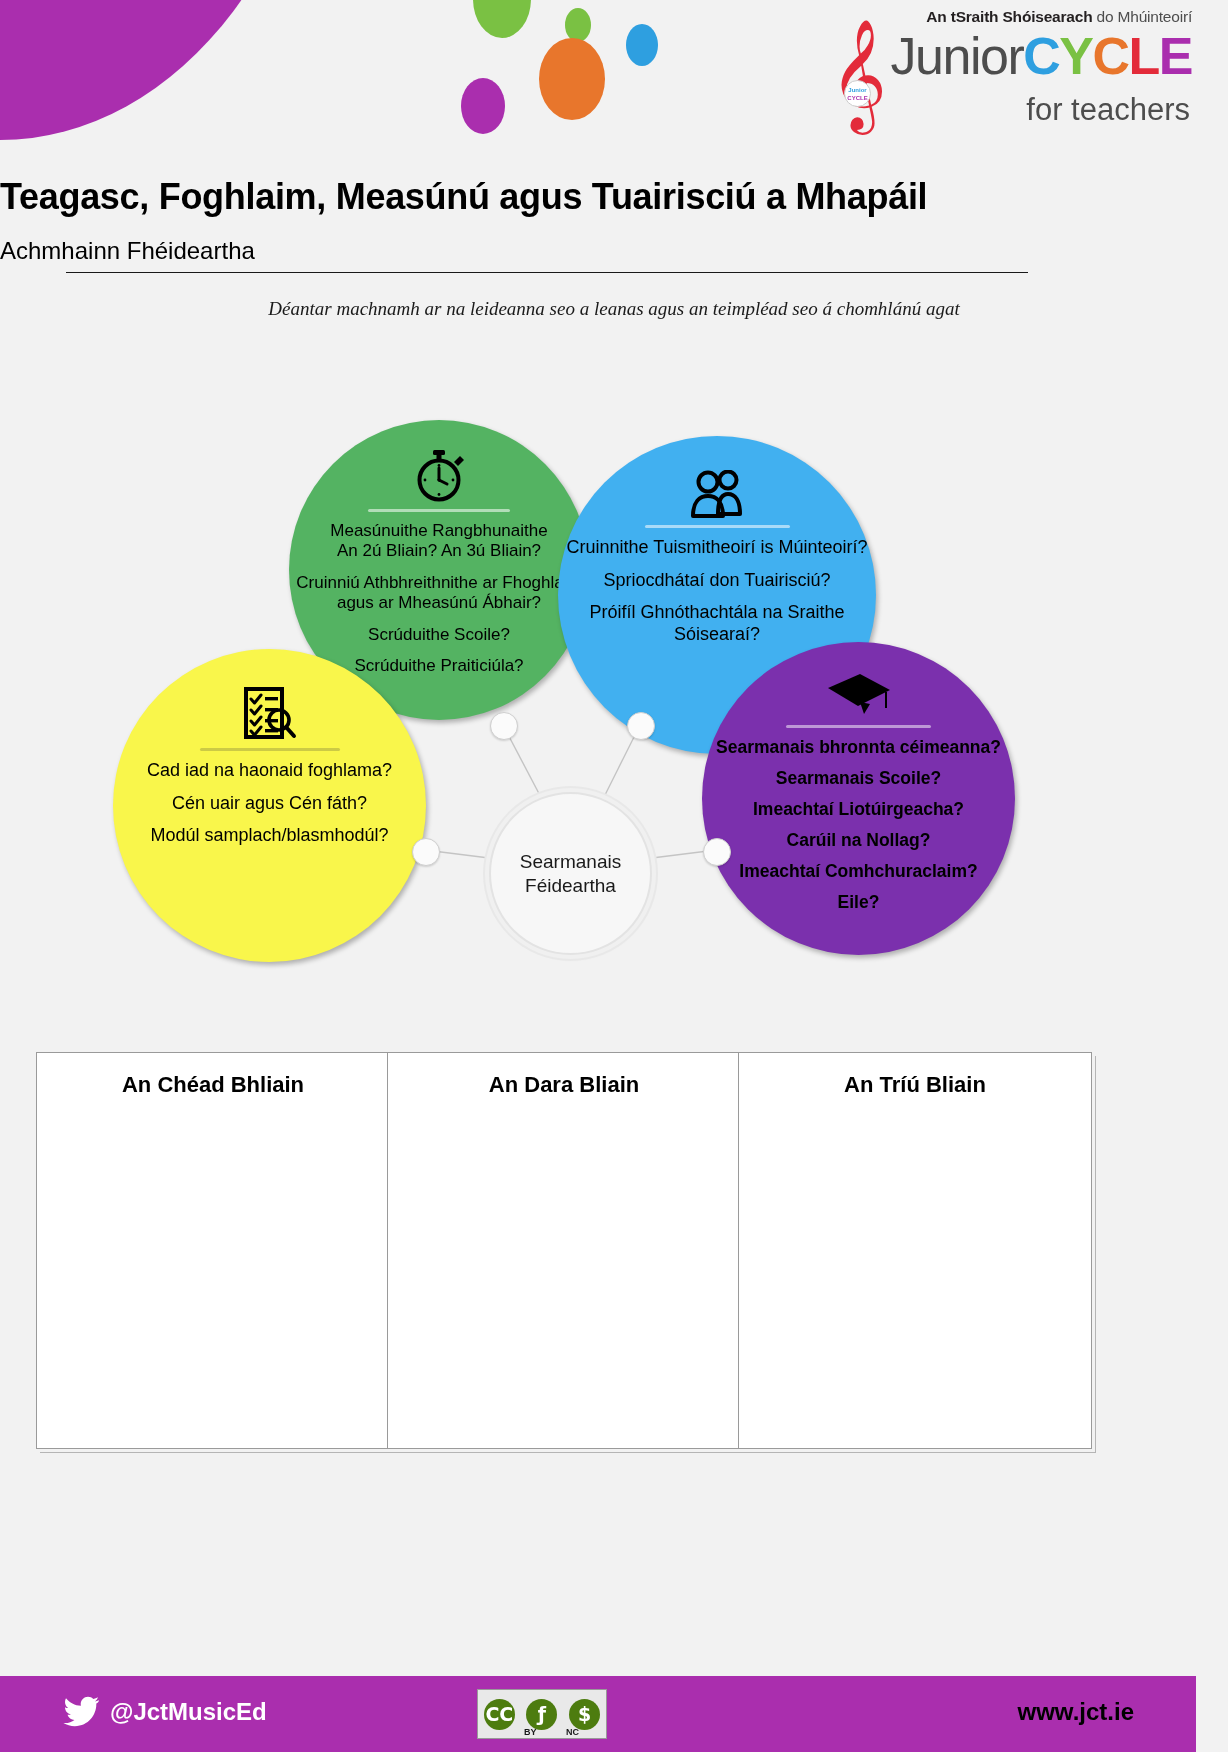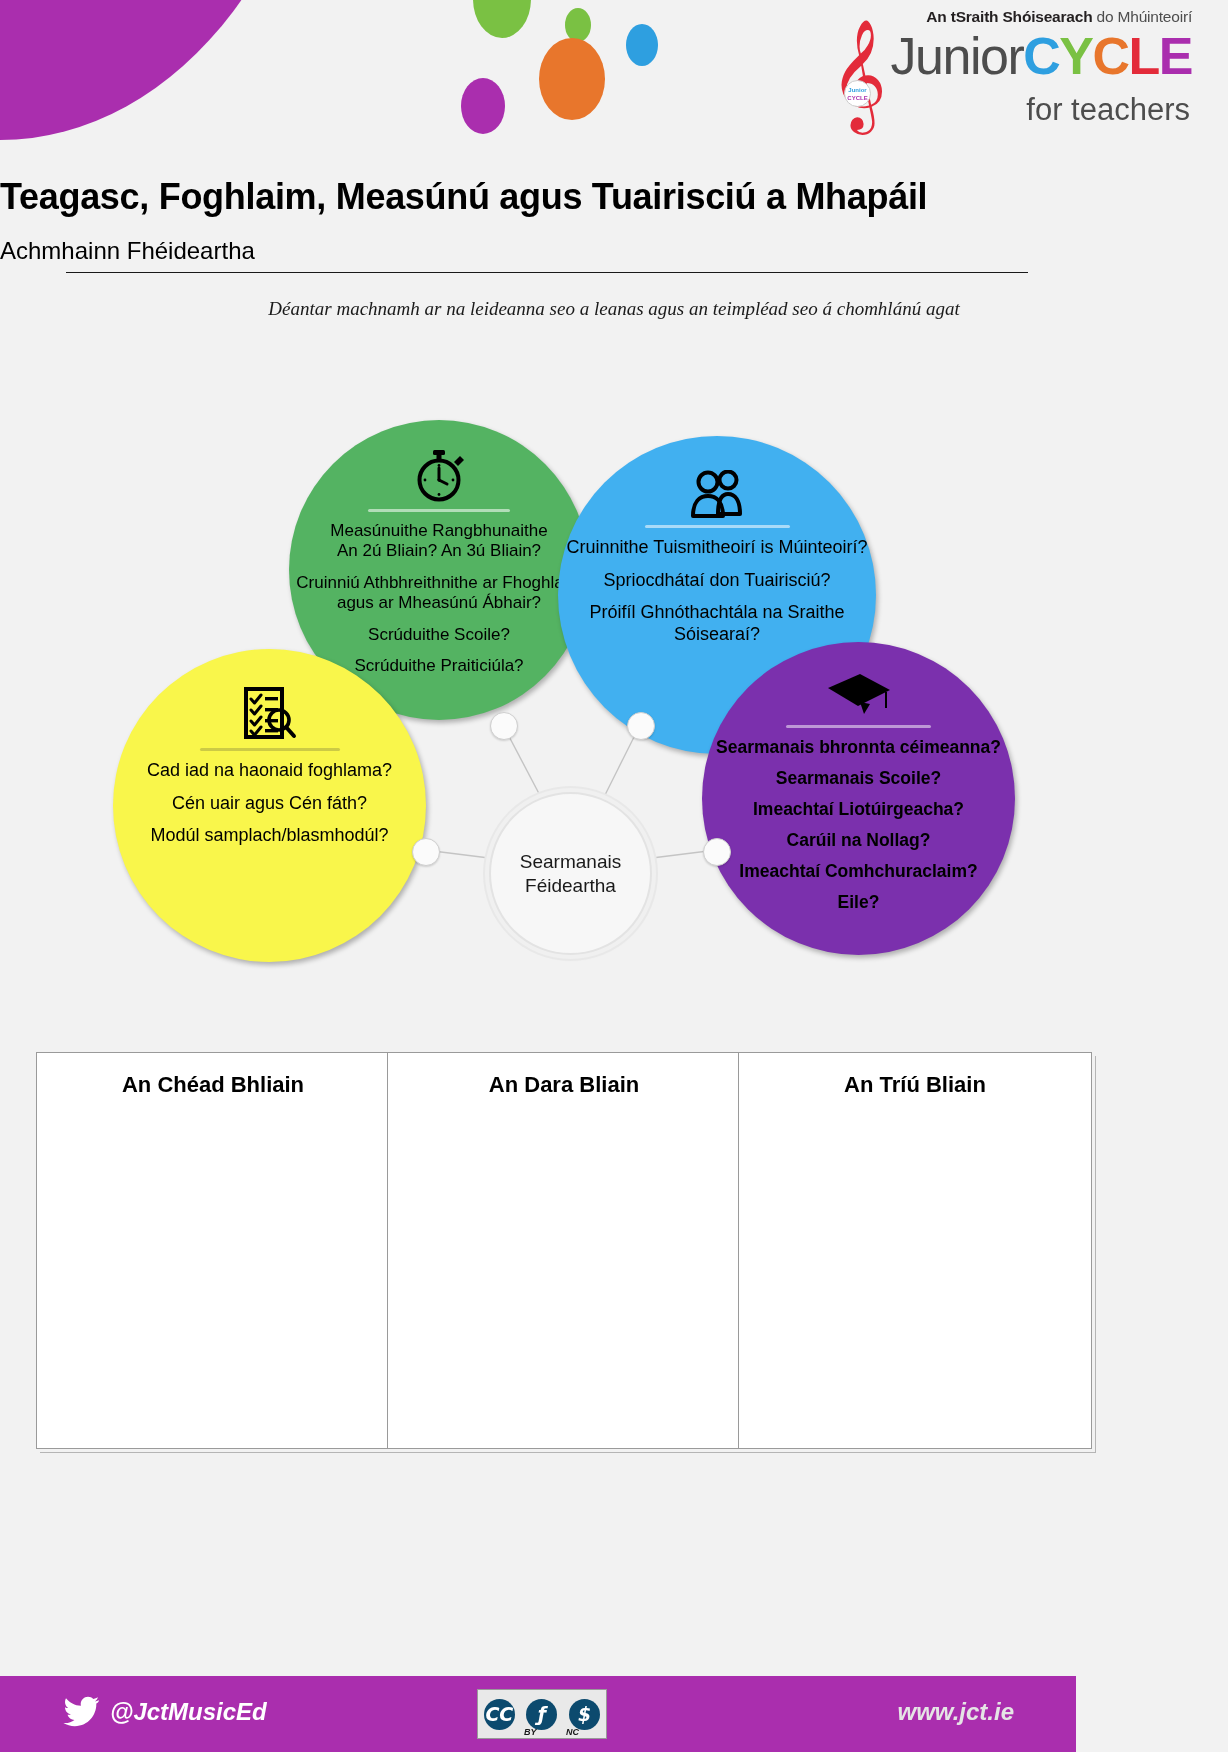--- a/index.html
+++ b/index.html
@@ -261,23 +261,22 @@
     text-align: center;
     font-size: 22px;
     font-weight: bold;
     color: #000000;
   }
 
   
   .footer {
     position: absolute;
     left: 0; top: 1676px;
-    width: 1076px; height: 76px;
+    width: 1196px; height: 76px;
     background: #aa2eae;
-    font-style: italic;
   }
   .twitter-handle {
     position: absolute;
     left: 110px; top: 22px;
     font-size: 24px;
     font-weight: bold;
     color: #ffffff;
   }
   .twitter-bird {
     position: absolute;
@@ -291,38 +290,38 @@
     background: #e9e9e9;
     border: 1px solid #9a9a9a;
     display: flex;
     align-items: center;
     justify-content: space-around;
     box-sizing: border-box;
   }
   .cc-circle {
     width: 31px; height: 31px;
     border-radius: 50%;
-    background: #0c4a6e;
+    background: #4d7c0f;
     color: #ffffff;
     font-size: 19px;
     font-weight: bold;
     display: flex;
     align-items: center;
     justify-content: center;
     font-family: "DejaVu Sans", sans-serif;
     position: relative;
   }
   .cc-lbl-by { position: absolute; left: 46px; bottom: 1px; font-size: 9px; font-weight: bold; color:#1a1a1a; }
   .cc-lbl-nc { position: absolute; left: 88px; bottom: 1px; font-size: 9px; font-weight: bold; color:#1a1a1a; }
   .site-url {
     position: absolute;
     right: 62px; top: 22px;
     font-size: 24px;
     font-weight: bold;
-    color: #e5e5e5;
+    color: #000000;
   }
 </style>
 </head>
 <body>
 
 <div class="header">
   <div class="header-purple-blob"></div>
   <div class="blob blob-green"></div>
   <div class="blob blob-green2"></div>
   <div class="blob blob-blue"></div>

